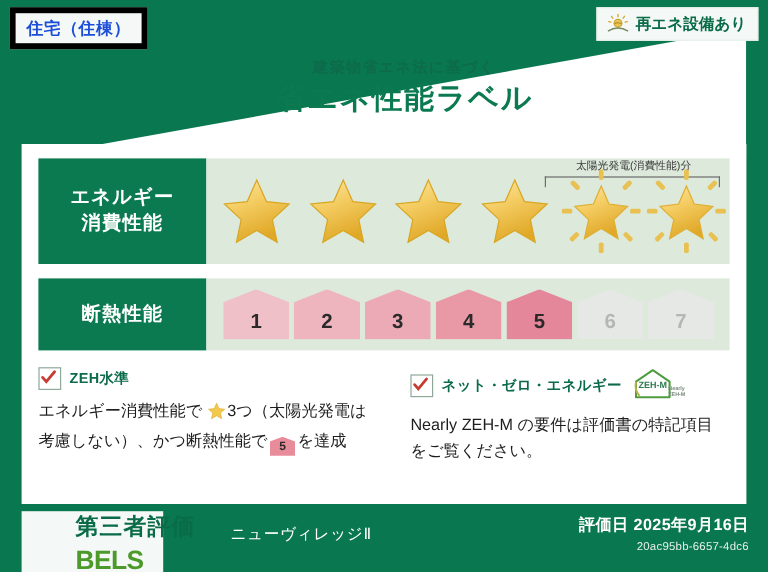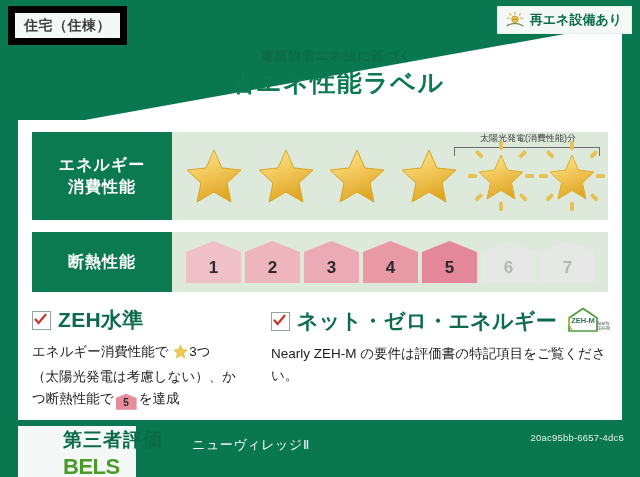--- a/index.html
+++ b/index.html
@@ -20,24 +20,24 @@
     position:absolute;left:0;top:0;width:640px;height:132px;
     background:#09774f;overflow:hidden;
   }
   .diagonal{
     position:absolute;left:18px;top:0;width:604px;height:132px;
     background:#ffffff;
     clip-path:polygon(0% 100%, 100% 100%, 100% 18%, 0% 100%);
   }
   .tag{
     position:absolute;left:8px;top:6px;
-    background:#f4f8f6;color:#404040;
+    background:#f4f8f6;color:#1d4ed8;
     font-size:14px;font-weight:bold;letter-spacing:.5px;
     padding:5px 9px 6px 9px;line-height:1;
-    border:7px solid #000000;
+    border:5px solid #000000;
     z-index:4;
   }
   .renew{
     position:absolute;right:8px;top:6px;
     background:#f4f8f6;color:#0a6b49;
     font-size:13px;font-weight:bold;
     padding:4px 9px 5px 7px;line-height:1;
     display:flex;align-items:center;gap:5px;
     border:1px solid #e6efe9;
     z-index:4;
@@ -126,21 +126,21 @@
   .col.right{padding-left:22px;padding-right:0;}
   .colhead{
     display:flex;align-items:center;gap:7px;margin-bottom:7px;
   }
   .check{
     width:17px;height:17px;border:1.5px solid #8fa89a;background:#fff;
     position:relative;flex:0 0 17px;
   }
   .check svg{position:absolute;left:1px;top:1px;}
   .colhead-t{
-    font-size:21px;font-weight:bold;color:#0b6b4a;letter-spacing:.3px;
+    font-size:12px;font-weight:bold;color:#0b6b4a;letter-spacing:.3px;
     white-space:nowrap;
   }
   .zehlogo{
     position:relative;width:42px;height:30px;flex:0 0 42px;margin-left:2px;
   }
   .zehlogo svg{position:absolute;left:0;top:0;}
   .zehlogo .tiny{
     position:absolute;right:-2px;bottom:5px;
     font-size:4.5px;color:#7a8a7f;line-height:1.15;font-weight:bold;
     text-align:left;
@@ -354,17 +354,18 @@
     </div>
   </div>
 
   <div class="footer">
     <div class="belsbox">
       <span class="bels-jp">第三者評価</span>
       <span class="bels-en">BELS</span>
     </div>
     <div class="bldg">ニューヴィレッジⅡ</div>
     <div class="dateblock">
+      <div class="date-main">評価日 2025年9月16日</div>
       <div class="date-id">20ac95bb-6657-4dc6</div>
     </div>
   </div>
 
 </div>
 
 </body></html>

